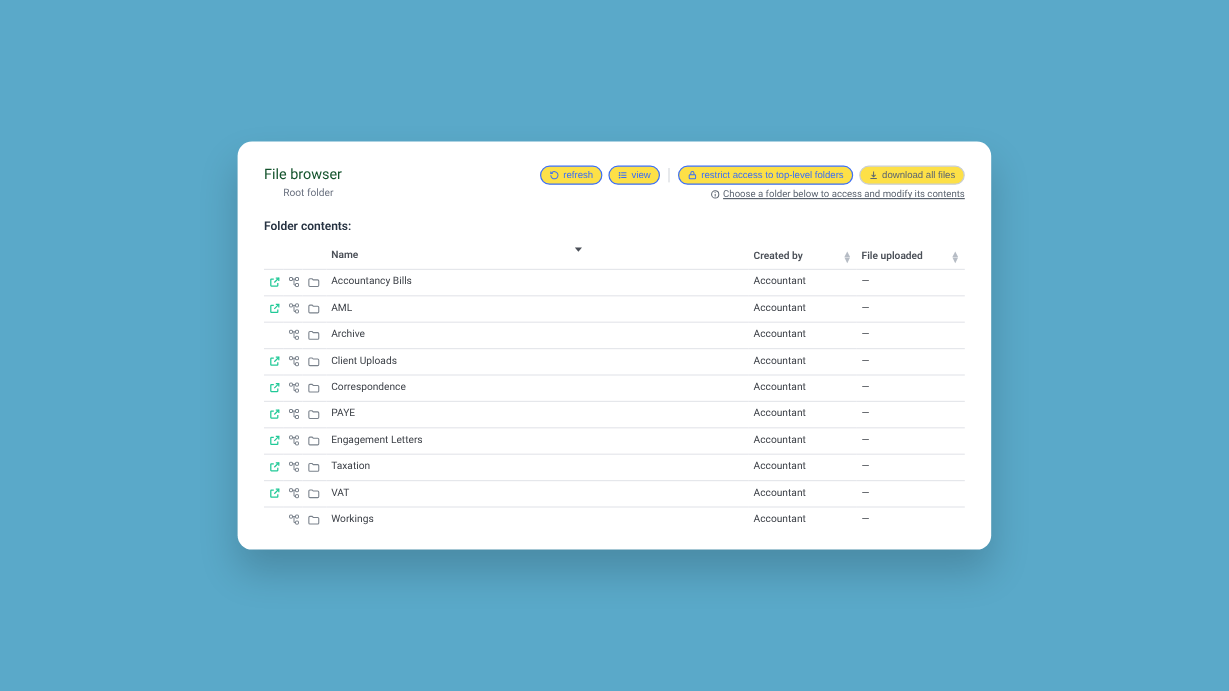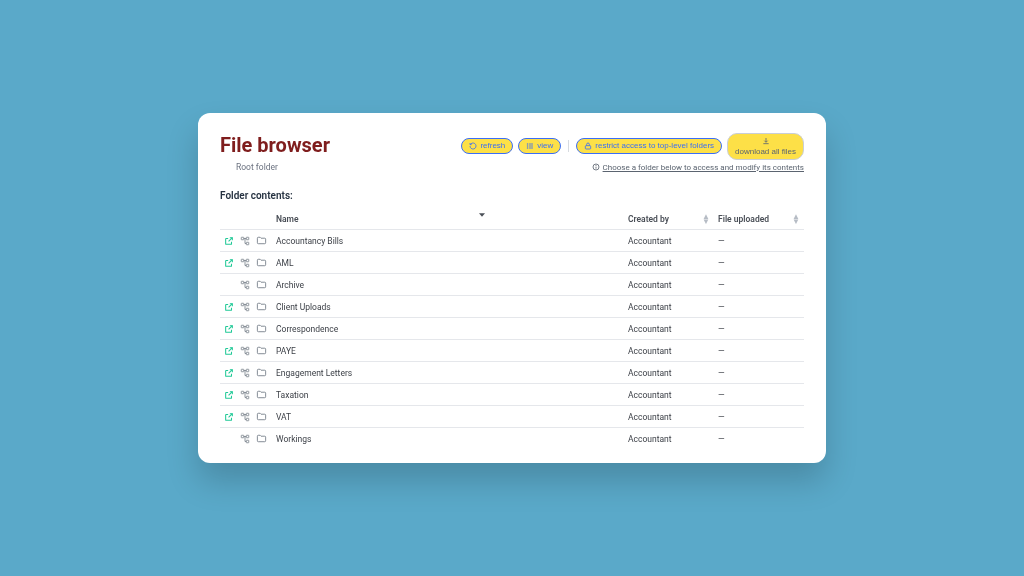--- a/index.html
+++ b/index.html
@@ -30,23 +30,23 @@
     border-radius: 12px;
     box-shadow: 0 18px 32px rgba(0,0,0,.18);
     padding: 20px 22px 14px 22px;
   }
   .hdr-row {
     display: flex;
     justify-content: space-between;
     align-items: flex-start;
   }
   .title {
-    font-size: 20px;
-    font-weight: 700;
-    color: #7f1d1d;
+    font-size: 12px;
+    font-weight: 400;
+    color: #14532d;
   }
   .btn-row {
     display: flex;
     align-items: center;
     gap: 5px;
   }
   .pill {
     display: inline-flex;
     align-items: center;
     gap: 3px;
@@ -56,21 +56,20 @@
     color: var(--blue);
     background: #fde047;
     border-radius: 10px;
     padding: 3px 7px;
     cursor: pointer;
     white-space: nowrap;
   }
   .pill.grey {
     border-color: #c9ced6;
     color: #5b6470;
-    flex-direction: column;
   }
   .sep {
     width: 1px;
     height: 12px;
     background: #d7dbe0;
     margin: 0 2px;
   }
   .subhead {
     font-size: 10px;
     font-weight: 600;

